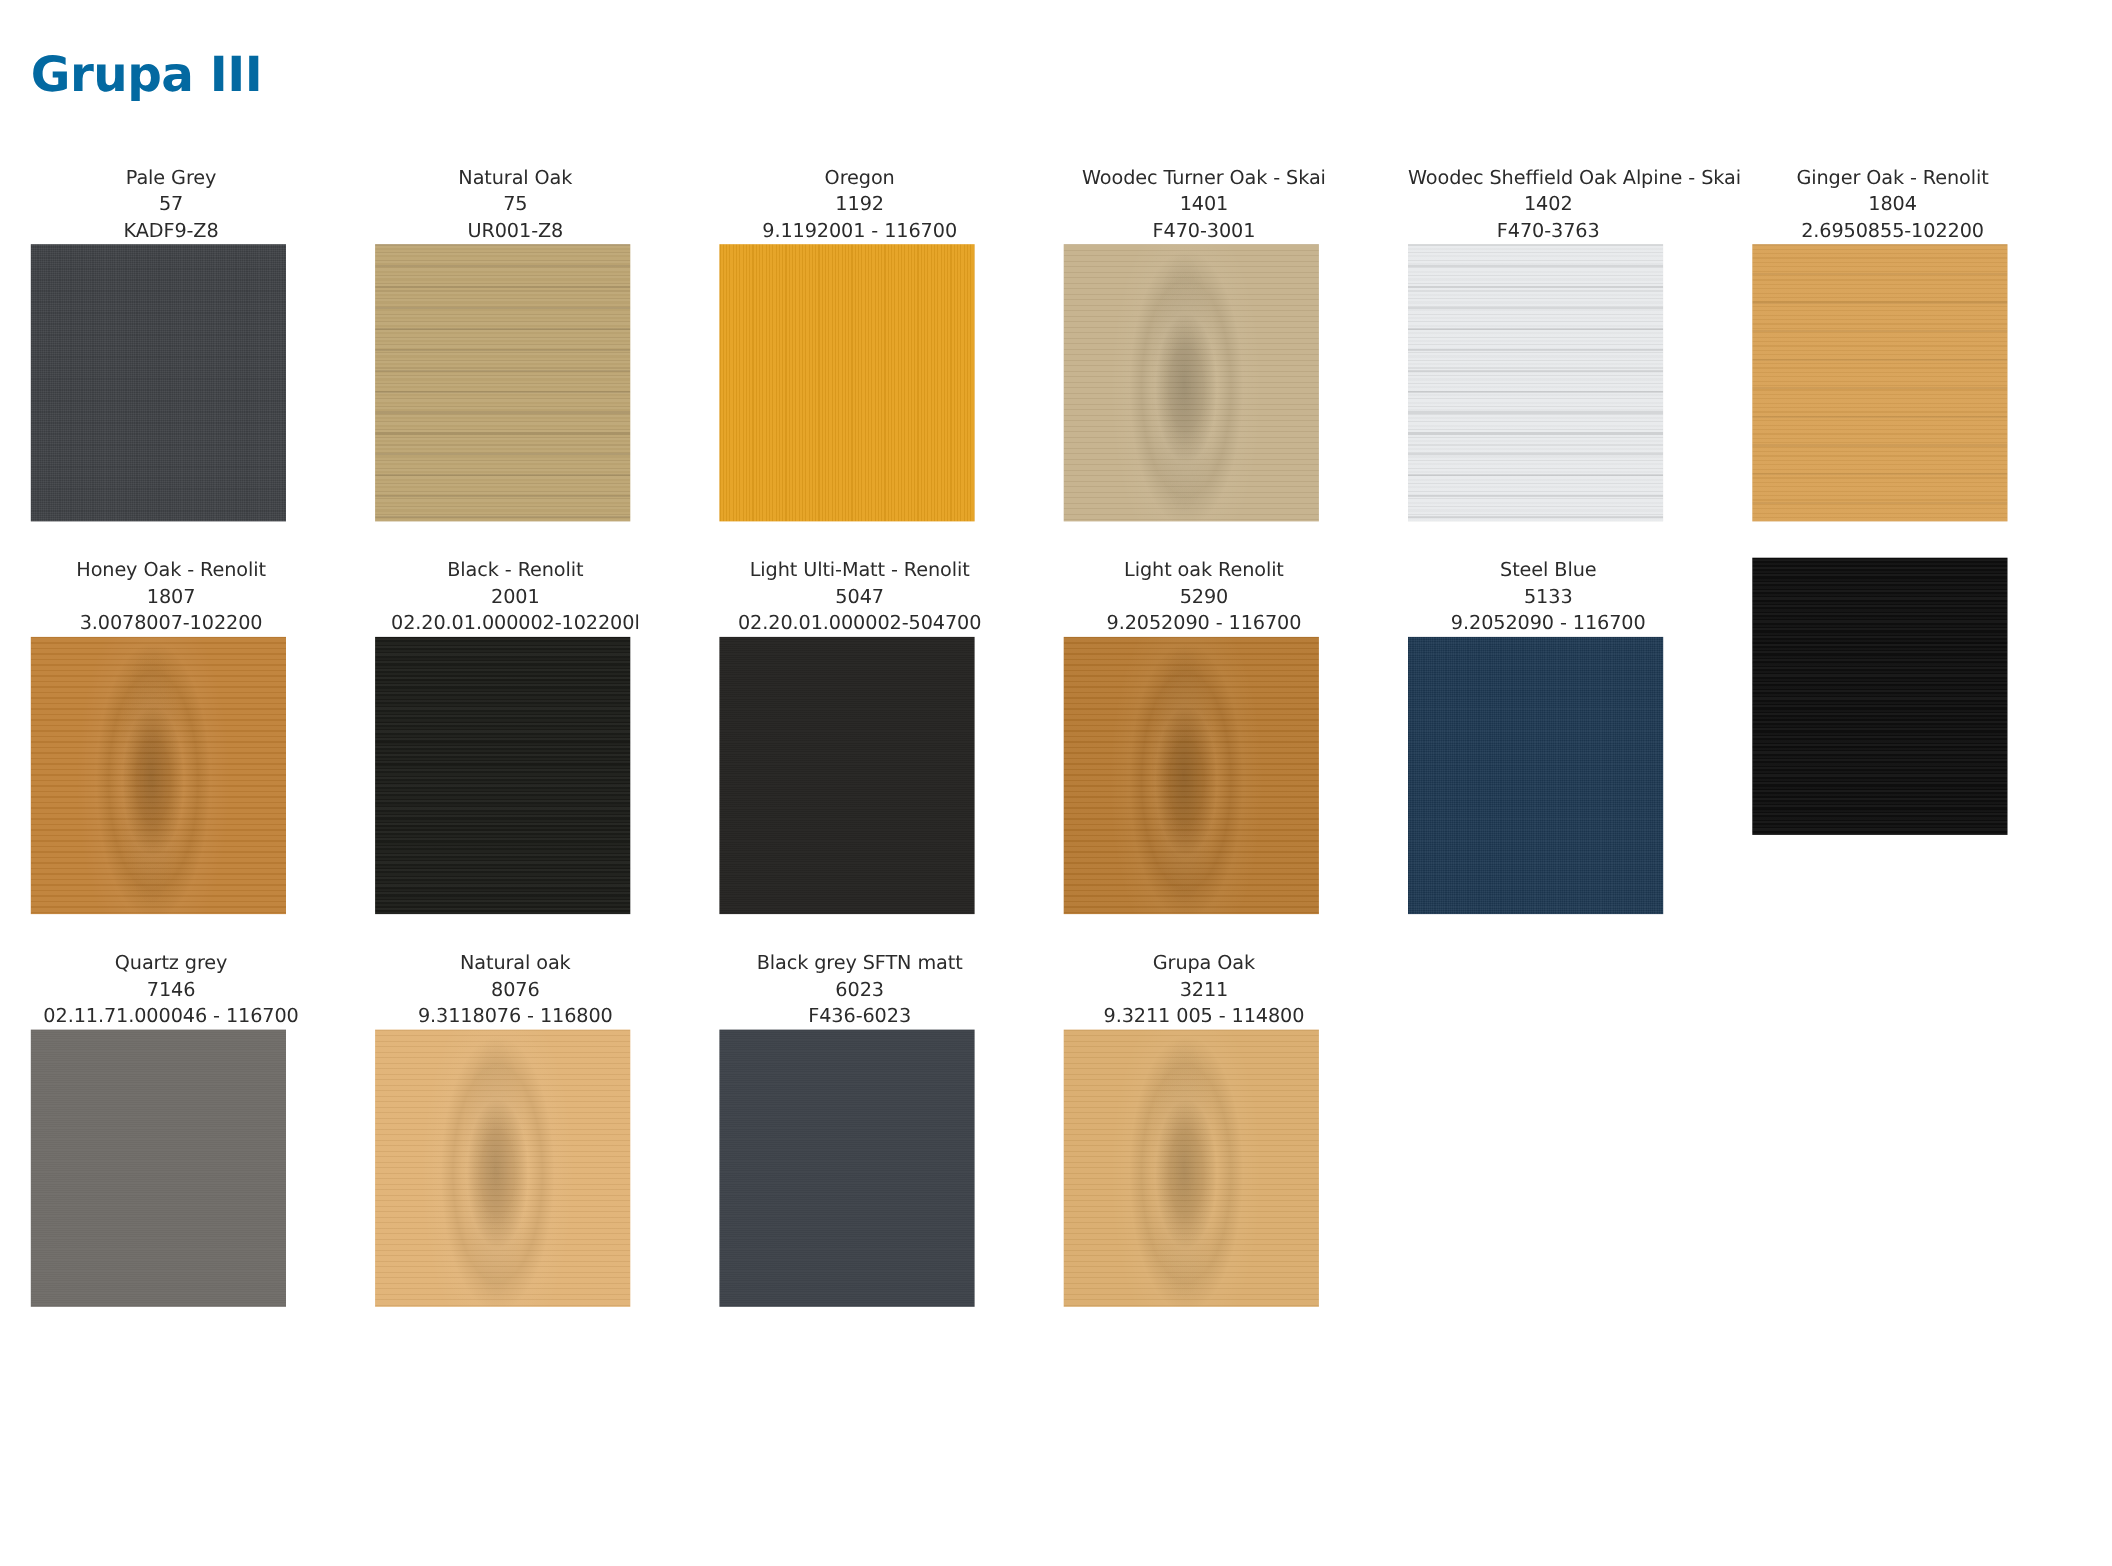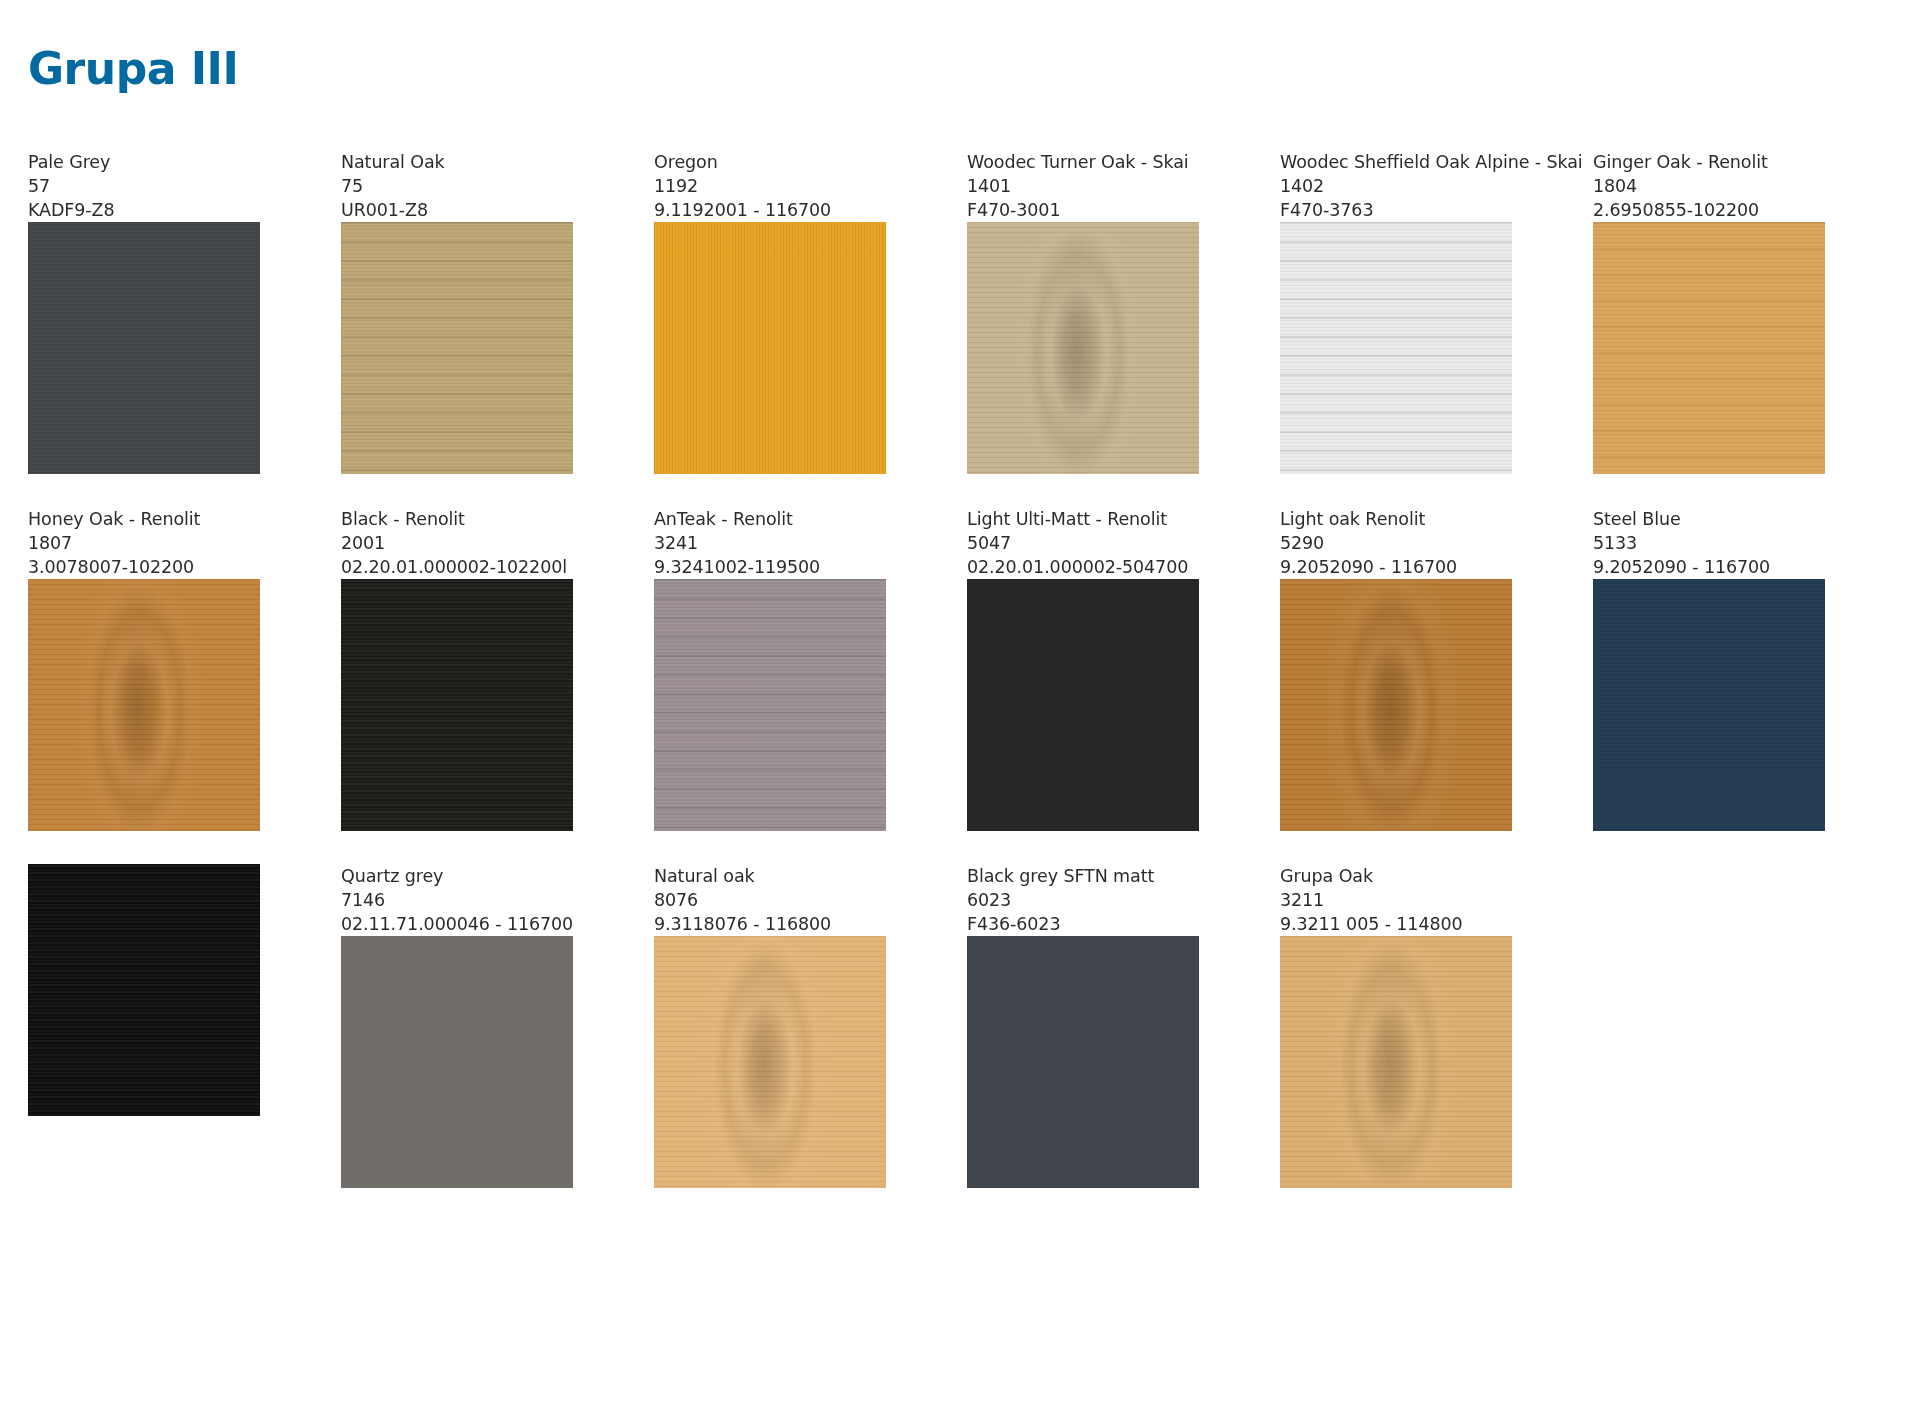--- a/index.html
+++ b/index.html
@@ -30,20 +30,21 @@
     left: 28px; top: 150px;
     width: 1872px;
     display: grid;
     grid-template-columns: repeat(6, 255px);
     column-gap: 58px;
     row-gap: 0px;
   }
   .swatch-cell {
     width: 255px;
     margin-bottom: 33px;
+    text-align: center;
   }
   .labels {
     height: 72px;
     padding-bottom: 4px;
   }
   .label-line {
     font-size: 17.5px;
     line-height: 24px;
     color: #2b2b2b;
     white-space: nowrap;
@@ -209,30 +210,20 @@
       <div class="labels">
         <div class="label-line label-name">Black - Renolit</div>
         <div class="label-line label-code">2001</div>
         <div class="label-line label-ref">02.20.01.000002-102200l</div>
       </div>
       <div class="swatch" style="background-color: rgb(27, 28, 24);">
           <div class="grain"></div>
         </div>
     </div>
 
-    <div class="swatch-cell tex-horiz">
-      <div class="labels">
-        <div class="label-line label-name">AnTeak - Renolit</div>
-        <div class="label-line label-code">3241</div>
-        <div class="label-line label-ref">9.3241002-119500</div>
-      </div>
-      <div class="swatch" style="background-color: rgb(154, 142, 146);">
-          <div class="grain"></div>
-        </div>
-    </div>
 
     <div class="swatch-cell tex-plain">
       <div class="labels">
         <div class="label-line label-name">Light Ulti-Matt - Renolit</div>
         <div class="label-line label-code">5047</div>
         <div class="label-line label-ref">02.20.01.000002-504700</div>
       </div>
       <div class="swatch" style="background-color: rgb(38, 37, 35);">
           <div class="grain"></div>
         </div>

